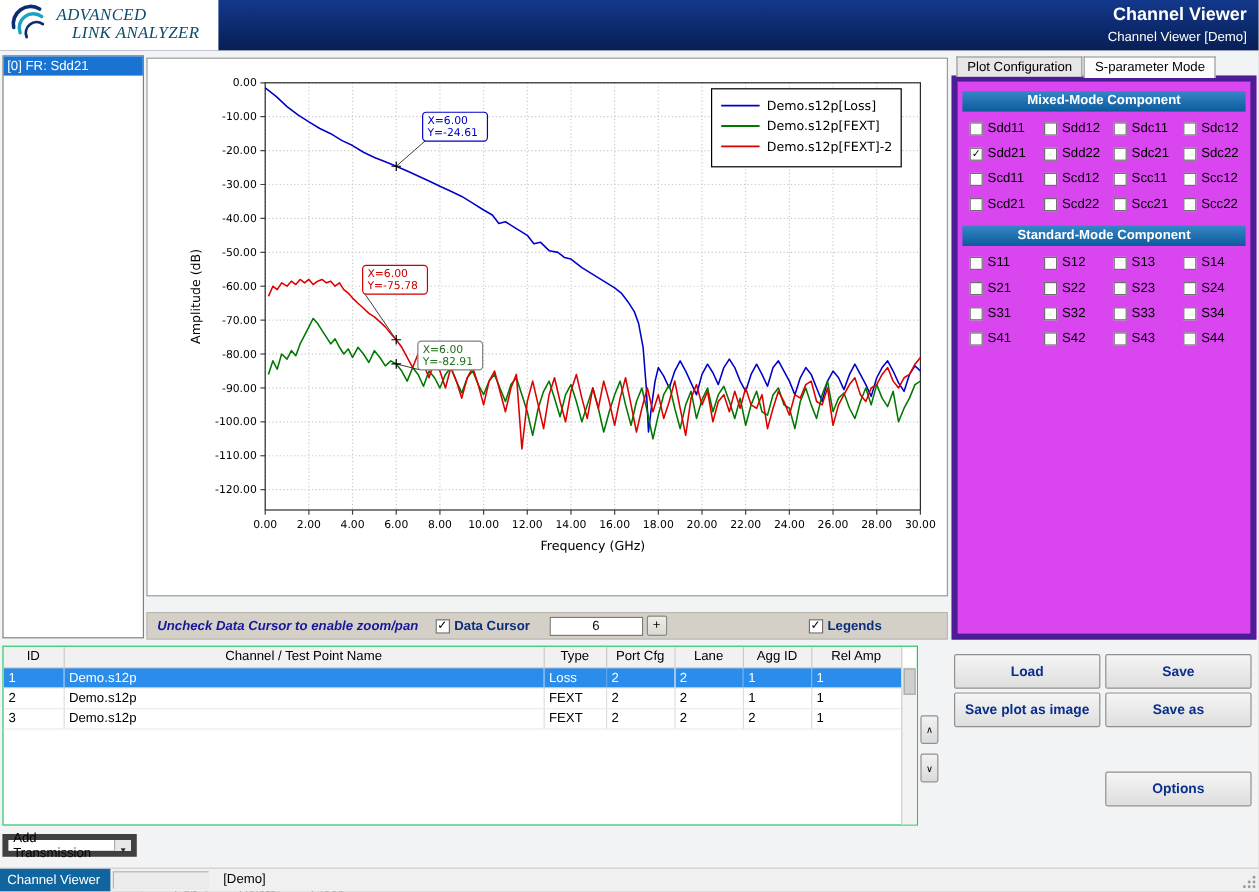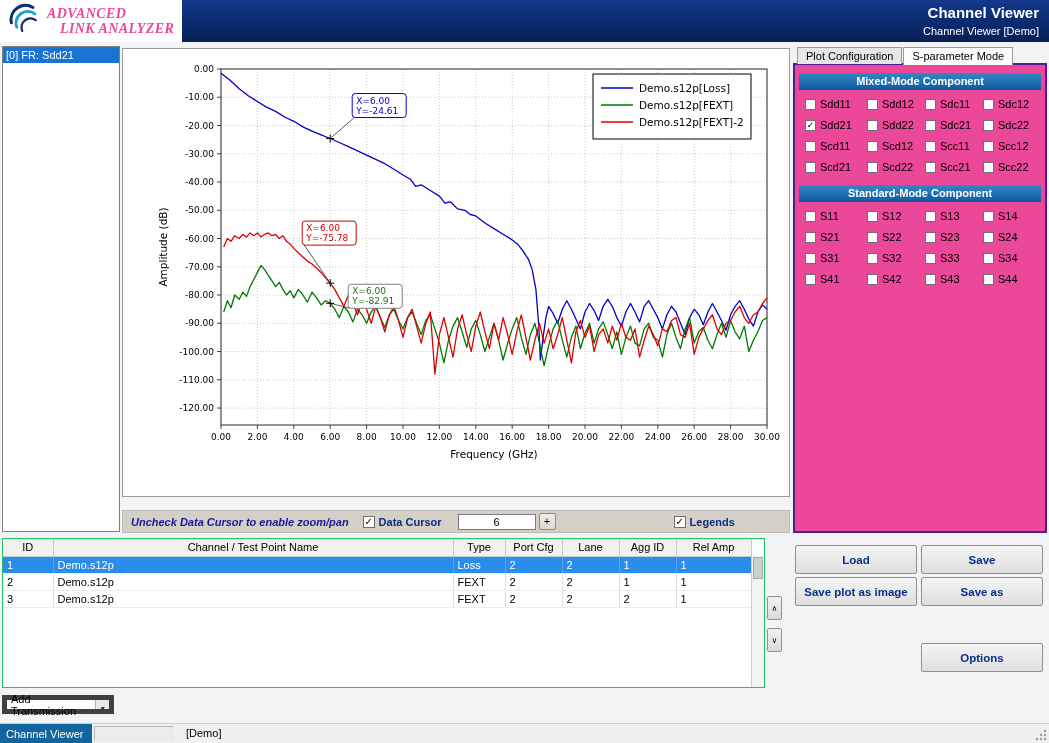--- a/index.html
+++ b/index.html
@@ -6,21 +6,21 @@
   #app{position:relative;width:1049px;height:743px;background:#f2f3f5;overflow:hidden;
        font-family:"Liberation Sans","DejaVu Sans",sans-serif;font-size:11px;color:#000;}
   *{box-sizing:border-box;}
 
   
   #titlebar{position:absolute;left:0;top:0;width:1049px;height:42px;
             background:linear-gradient(180deg,#13388c 0%,#0c2a6e 55%,#091f55 100%);}
   #logo{position:absolute;left:0;top:0;width:182px;height:42px;background:#fff;
         display:flex;align-items:center;padding-left:6px;}
   #logo-text{margin-left:5px;font-family:"Liberation Serif","DejaVu Serif",serif;
-             font-style:italic;font-weight:bold;color:#ec4899;font-size:14px;line-height:15px;letter-spacing:.4px;}
+             font-style:italic;font-weight:normal;color:#0c4a6e;font-size:14px;line-height:15px;letter-spacing:.4px;}
   #logo-text .l2{margin-left:13px;}
   #titles{position:absolute;right:10px;top:4px;text-align:right;color:#fff;}
   #titles .t1{font-size:15px;font-weight:bold;}
   #titles .t2{font-size:11px;margin-top:4px;}
 
   
   #trace-list{position:absolute;left:2px;top:46px;width:118px;height:486px;background:#fff;border:1px solid #808080;}
   .trace-item{height:16px;line-height:16px;padding-left:3px;font-size:11px;white-space:nowrap;overflow:hidden;}
   .trace-item.selected{background:#1873d3;color:#fff;}
 
@@ -64,21 +64,21 @@
                 font-size:8px;line-height:17px;text-align:center;color:#333;}
   .small-btn{position:absolute;top:735px;height:19px;background:linear-gradient(#f5f5f5,#dddddd);
              border:1px solid #8f8f8f;border-radius:2px;font-size:11px;padding:0 26px;}
   #edit-btn{left:118px;width:48px;} #delete-btn{left:172px;width:54px;} #clear-btn{left:232px;width:54px;}
 
   
   #tabs{position:absolute;left:797px;top:47px;display:flex;z-index:3;}
   .tab{height:17px;line-height:16px;padding:0 8px;font-size:11px;background:#e6e6e6;
        border:1px solid #9a9a9a;border-bottom:none;margin-right:1px;}
   .tab.active{background:#fcfcfc;height:18px;position:relative;top:0px;z-index:4;}
-  #sparam-box{position:absolute;left:793px;top:63px;width:254px;height:470px;background:#ec4899;border:2px solid #4c1d95;}
+  #sparam-box{position:absolute;left:793px;top:63px;width:254px;height:470px;background:#d946ef;border:5px solid #4c1d95;}
   .section-header{margin:8px 4px 6px 4px;height:17px;line-height:17px;text-align:center;color:#fff;
                   font-weight:bold;font-size:11px;background:linear-gradient(180deg,#3587c6,#0d5a9c);}
   .cbgrid{display:grid;grid-template-columns:62px 58px 58px 56px;row-gap:9px;padding:2px 4px 4px 10px;}
   .cbcell{display:flex;align-items:center;gap:4px;font-size:11px;}
   .cbcell .cb{width:11px;height:11px;font-size:9px;line-height:9px;}
 
   
   .btn{position:absolute;display:flex;align-items:center;justify-content:center;
        background:linear-gradient(180deg,#f5f5f5,#dedede);border:1px solid #8f8f8f;border-radius:2px;
        font-weight:bold;color:#0a2f8a;font-size:11.5px;}

